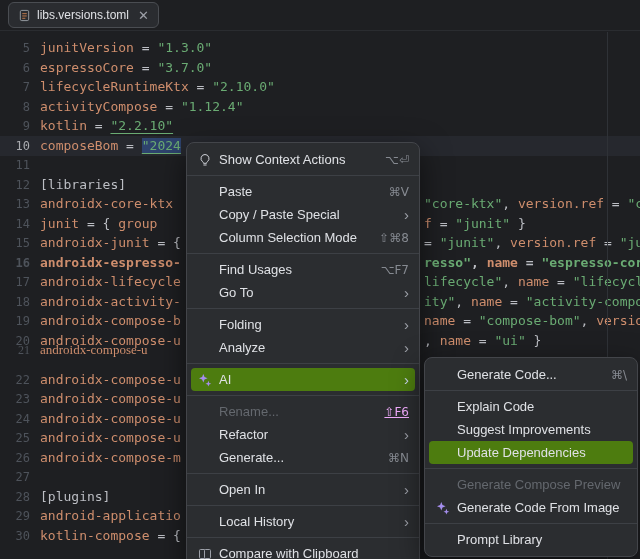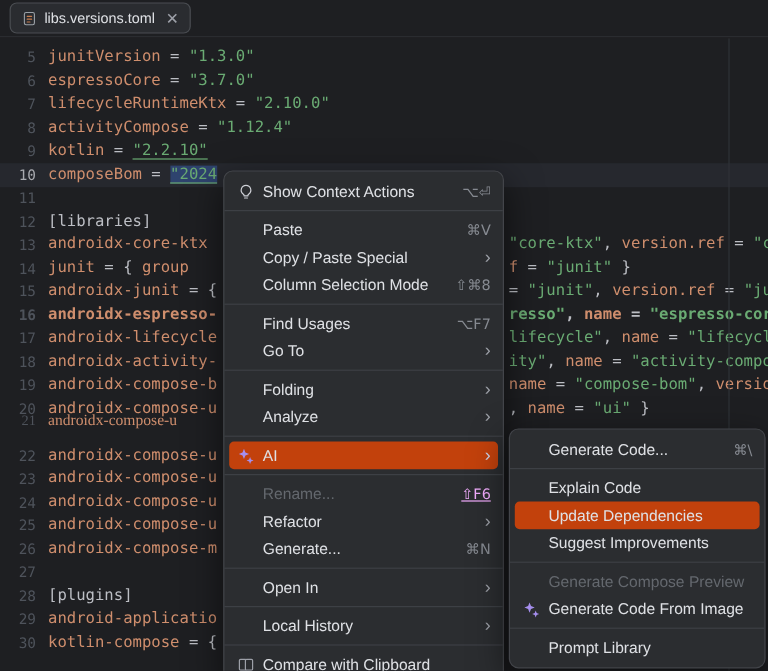--- a/index.html
+++ b/index.html
@@ -57,21 +57,21 @@
     height:23px; display:flex; align-items:center;
     padding:0 10px 0 8px; color:#DFE1E5; font-size:13px; cursor:default;
   }
   .mi .ic { width:20px; height:16px; flex:0 0 20px; margin-right:4px;
             display:flex; align-items:center; justify-content:center; }
   .mi .lbl { white-space:nowrap; }
   .mi .spacer { flex:1; }
   .mi .sc { color:#868A91; font-size:12px; margin-left:12px;
             font-family:"DejaVu Sans","Liberation Sans",sans-serif; }
   .mi .arrow { color:#9DA0A8; font-size:15px; margin-left:12px; line-height:1; }
-  .mi.hl { background:#c2410c; border-radius:4px; margin:0 4px; padding:0 6px 0 4px; }
+  .mi.hl { background:#4d7c0f; border-radius:4px; margin:0 4px; padding:0 6px 0 4px; }
   .mi.hl .sc, .mi.hl .arrow { color:#C9D4EC; }
   .mi.disabled { color:#64686E; }
   .mi.disabled .sc { color:#f0abfc;text-decoration:underline; }
   .sep { height:1px; background:#3D4045; margin:4px 0; }
 </style>
 </head>
 <body>
 
 <div class="tabbar">
   <div class="tab">
@@ -328,28 +328,28 @@
       <span class="lbl">Generate Code...</span>
       <span class="spacer"></span>
       <span class="sc">⌘\</span>
     </div>
     <div class="sep"></div>
     <div class="mi">
       <span class="ic"></span>
       <span class="lbl">Explain Code</span>
       <span class="spacer"></span>
     </div>
+    <div class="mi">
+      <span class="ic"></span>
+      <span class="lbl">Suggest Improvements</span>
+      <span class="spacer"></span>
+    </div>
     <div class="mi hl">
       <span class="ic"></span>
       <span class="lbl">Update Dependencies</span>
-      <span class="spacer"></span>
-    </div>
-    <div class="mi">
-      <span class="ic"></span>
-      <span class="lbl">Suggest Improvements</span>
       <span class="spacer"></span>
     </div>
     <div class="sep"></div>
     <div class="mi disabled">
       <span class="ic"></span>
       <span class="lbl">Generate Compose Preview</span>
       <span class="spacer"></span>
     </div>
     <div class="mi">
       <span class="ic">

